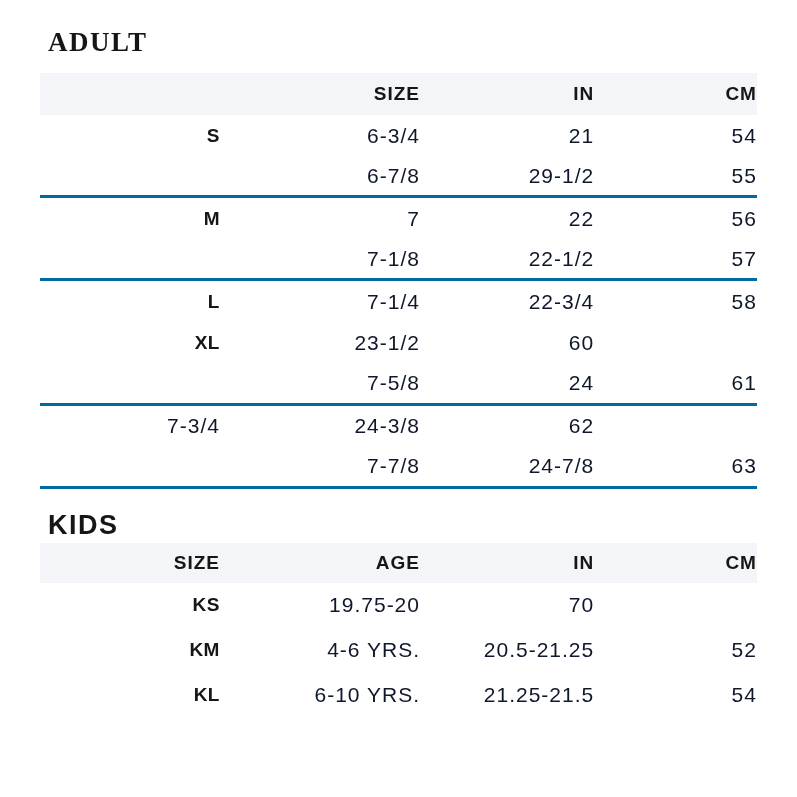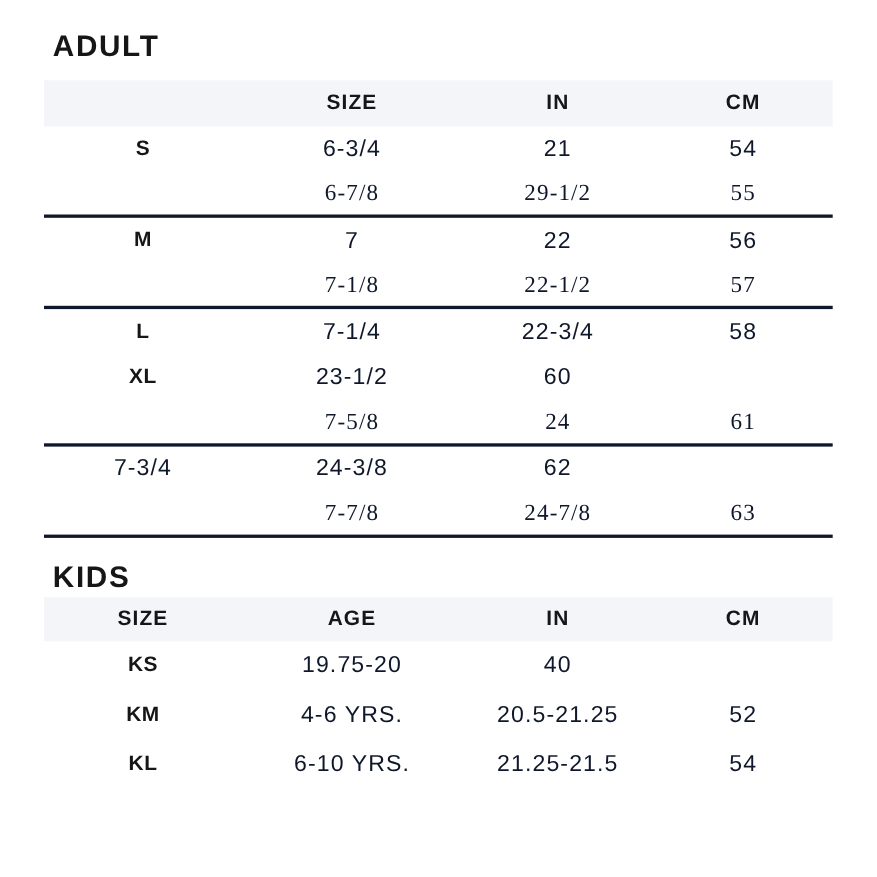--- a/index.html
+++ b/index.html
@@ -19,33 +19,33 @@
     position: relative;
   }
   .section-title {
     font-size: 27px;
     font-weight: 800;
     color: #161616;
     letter-spacing: 1.5px;
     line-height: 1;
     padding-left: 8px;
   }
-  .adult-title { margin: 29px 0 17px 0; }
+  .adult-title { margin: 29px 0 17px 0; font-family: Liberation Serif, serif; }
   .kids-title  { margin: 23px 0 4px 0; }
 
   .size-table {
     width: 717px;
     display: block;
   }
   .trow {
     display: grid;
     grid-template-columns: 25.1% 27.9% 24.3% 22.7%;
     align-items: center;
   }
-  .trow > div { text-align: center; }
+  .trow > div { text-align: right; }
 
   .thead {
     background: #f3f5f9;
     height: 42px;
     font-size: 19px;
     font-weight: 800;
     color: #161616;
     letter-spacing: 1px;
   }
   .kids-table .thead { height: 40px; }
@@ -58,21 +58,21 @@
     font-weight: 300;
     color: #0f172a;
     letter-spacing: 1px;
   }
   .cell-label {
     font-size: 19px;
     font-weight: 800;
     color: #161616;
     letter-spacing: 0.5px;
   }
-  .group-end { border-bottom: 3px solid #0f172a; font-family: Liberation Serif, serif; }
+  .group-end { border-bottom: 3px solid #0369a1; }
 </style>
 </head>
 <body>
 
 <div class="page">
 
   <h2 class="section-title adult-title">ADULT</h2>
 
   <div class="size-table adult-table">
     <div class="trow thead">
@@ -146,21 +146,21 @@
     <div class="trow thead">
       <div>SIZE</div>
       <div>AGE</div>
       <div>IN</div>
       <div>CM</div>
     </div>
 
     <div class="trow data">
       <div class="cell-label">KS</div>
       <div class="cell-value">19.75-20</div>
-      <div class="cell-value">40</div>
+      <div class="cell-value">70</div>
     </div>
     <div class="trow data">
       <div class="cell-label">KM</div>
       <div class="cell-value">4-6 YRS.</div>
       <div class="cell-value">20.5-21.25</div>
       <div class="cell-value">52</div>
     </div>
     <div class="trow data">
       <div class="cell-label">KL</div>
       <div class="cell-value">6-10 YRS.</div>

